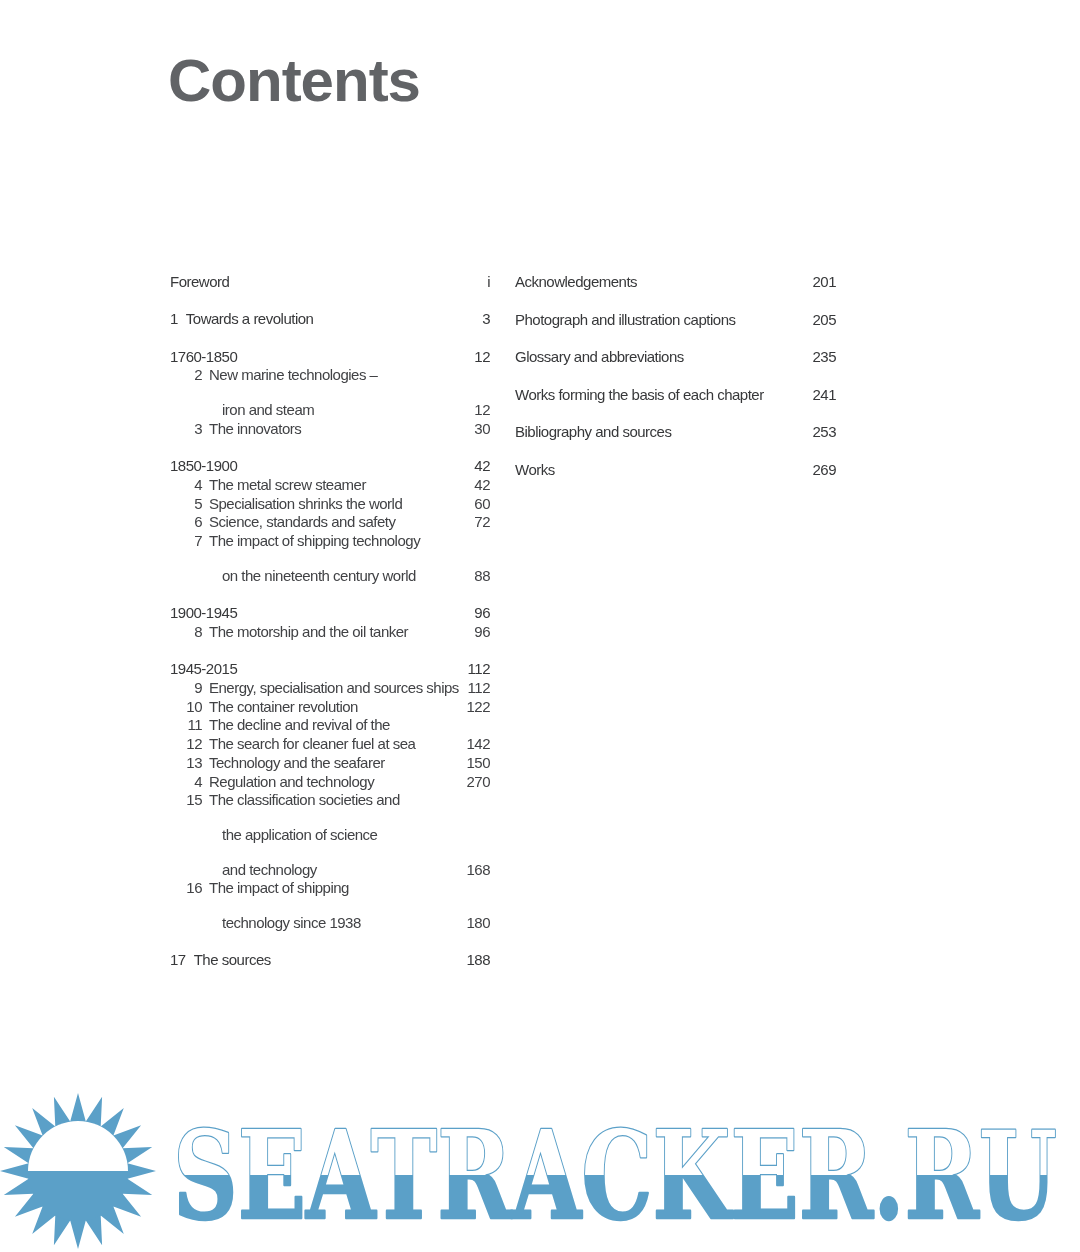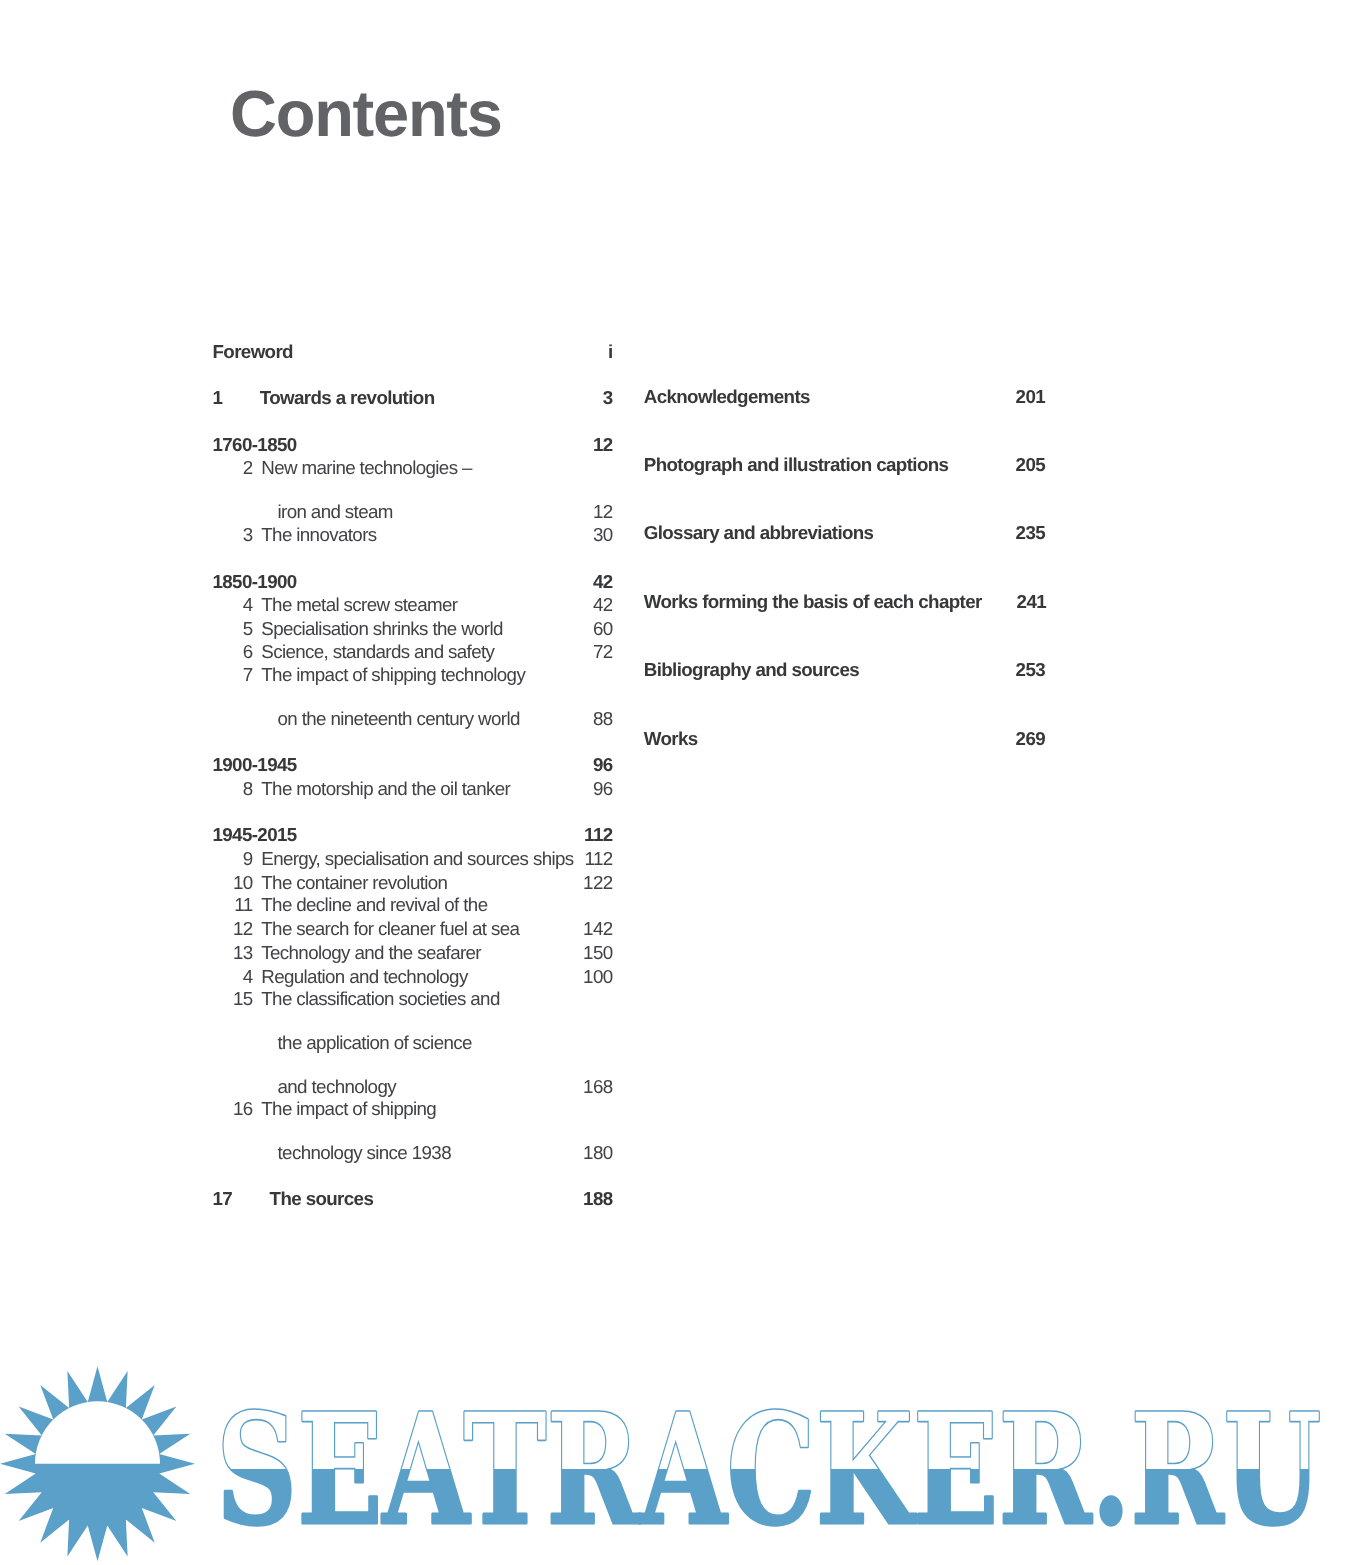--- a/index.html
+++ b/index.html
@@ -10,46 +10,46 @@
     --bg:#ffffff;
   }
   *{box-sizing:border-box;}
   html,body{margin:0;padding:0;}
   body{
     width:1080px;height:1252px;position:relative;overflow:hidden;
     background:var(--bg);
     font-family:"Liberation Sans", sans-serif;
   }
   .page-title{
-    position:absolute;left:168px;top:46px;margin:16px;
-    font-size:52px;font-weight:700;letter-spacing:-1px;
+    position:absolute;left:168px;top:46px;margin:0;
+    font-size:60px;font-weight:700;letter-spacing:-1px;
     color:var(--title);
   }
   .toc{
     position:absolute;left:170px;top:273px;
     display:flex;gap:25px;
   }
   .col-left{width:320px;}
   .col-right{width:321px;}
   .toc-group{margin-bottom:18.7px;}
   .toc-row{
     position:relative;display:flex;align-items:baseline;white-space:nowrap;
     font-size:15px;line-height:18.7px;letter-spacing:-0.5px;
     color:var(--text);
   }
-  .toc-row.bold{font-weight:700;color:var(--heading);gap:22px;}
+  .toc-row.bold{font-weight:400;color:var(--heading);}
   .toc-row .num{flex:none;}
   .toc-row .txt{flex:none;}
   .toc-row .pg{flex:none;margin-left:auto;padding-left:6px;text-align:right;}
   .indent-0 .num{margin-right:8px;}
   .indent-0 .num:empty{display:none;margin:0;}
   .indent-1{padding-left:16px;}
   .indent-1 .num{width:16px;min-width:16px;text-align:right;margin-right:7px;}
   .indent-2{padding-left:52px;margin-top:16px;}
-  .col-right .toc-row{margin-bottom:18.9px;margin-top:36px;}
+  .col-right .toc-row{margin-bottom:18.9px;}
   .watermark-svg{position:absolute;left:0;top:1080px;}
   [data-name="sun-rays"],[data-name="sun-lower-half"]{fill:var(--accent);}
   [data-name="sun-upper-half"]{fill:#ffffff;}
   [data-name="watermark-text"]{
     fill:url(#wm-grad);
     stroke:var(--accent);
     stroke-width:2.5;
     stroke-linejoin:round;
     paint-order:stroke fill;
     font-family:"DejaVu Serif","Liberation Serif",serif;
@@ -166,21 +166,21 @@
           <span class="pg" data-name="toc-page-number">142</span>
         </div>
         <div class="toc-row indent-1" data-name="toc-item-row">
           <span class="num" data-name="toc-chapter-number">13</span>
           <span class="txt" data-name="toc-entry-label">Technology and the seafarer</span>
           <span class="pg" data-name="toc-page-number">150</span>
         </div>
         <div class="toc-row indent-1" data-name="toc-item-row">
           <span class="num" data-name="toc-chapter-number">4</span>
           <span class="txt" data-name="toc-entry-label">Regulation and technology</span>
-          <span class="pg" data-name="toc-page-number">100</span>
+          <span class="pg" data-name="toc-page-number">270</span>
         </div>
         <div class="toc-row indent-1" data-name="toc-item-row">
           <span class="num" data-name="toc-chapter-number">15</span>
           <span class="txt" data-name="toc-entry-label">The classification societies and</span>
           <span class="pg" data-name="toc-page-number"></span>
         </div>
         <div class="toc-row indent-2" data-name="toc-item-row">
           <span class="num" data-name="toc-chapter-number"></span>
           <span class="txt" data-name="toc-entry-label">the application of science</span>
           <span class="pg" data-name="toc-page-number"></span>

